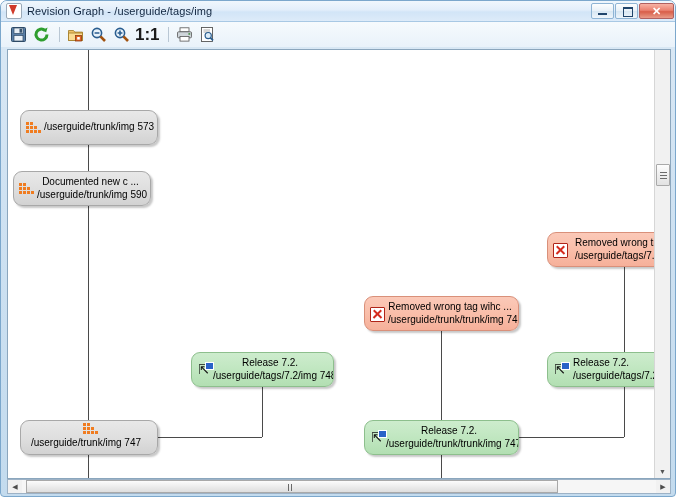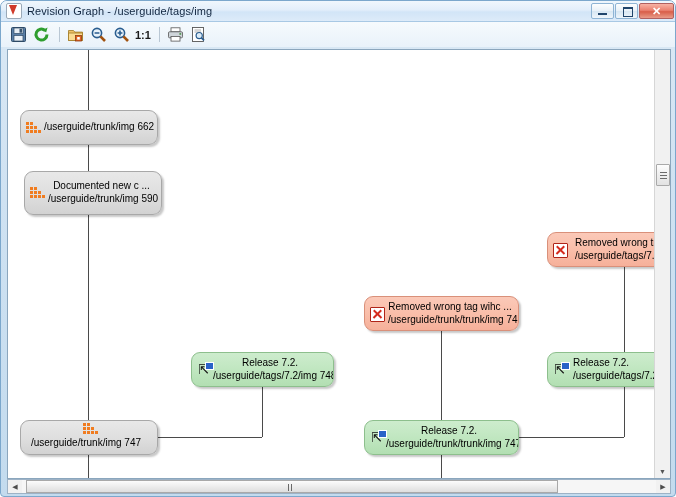--- a/index.html
+++ b/index.html
@@ -120,21 +120,21 @@
     position: relative;
     flex: none;
   }
   .tb-sep {
     width: 1px; height: 15px;
     background: #b9c7d4;
     margin: 0 5px;
     flex: none;
   }
   .tb-label {
-    font-size: 11px;
+    font-size: 17px;
     font-weight: bold;
     color: #1b1b1b;
     margin: 0 3px 0 1px;
     flex: none;
   }
 
   
   #canvas-frame {
     position: absolute;
     left: 6px; top: 48px;
@@ -455,25 +455,25 @@
             <i style="left:4px; top:2px;"></i>
           <i style="left:0px; top:6px;"></i>
             <i style="left:4px; top:6px;"></i>
             <i style="left:8px; top:6px;"></i>
           <i style="left:0px; top:10px;"></i>
             <i style="left:4px; top:10px;"></i>
             <i style="left:8px; top:10px;"></i>
             <i style="left:12px; top:10px;"></i>
         </div>
         <div class="node-text">
-          <div class="node-path">/userguide/trunk/img 662</div>
-        </div>
-      </div>
-
-      <div class="node gray" style="left:16px; top:121px; width:138px; height:44px;">
+          <div class="node-path">/userguide/trunk/img 573</div>
+        </div>
+      </div>
+
+      <div class="node gray" style="left:5px; top:121px; width:138px; height:35px;">
         <div class="node-icon icon-modified">
           <i style="left:0px; top:2px;"></i>
             <i style="left:4px; top:2px;"></i>
           <i style="left:0px; top:6px;"></i>
             <i style="left:4px; top:6px;"></i>
             <i style="left:8px; top:6px;"></i>
           <i style="left:0px; top:10px;"></i>
             <i style="left:4px; top:10px;"></i>
             <i style="left:8px; top:10px;"></i>
             <i style="left:12px; top:10px;"></i>

